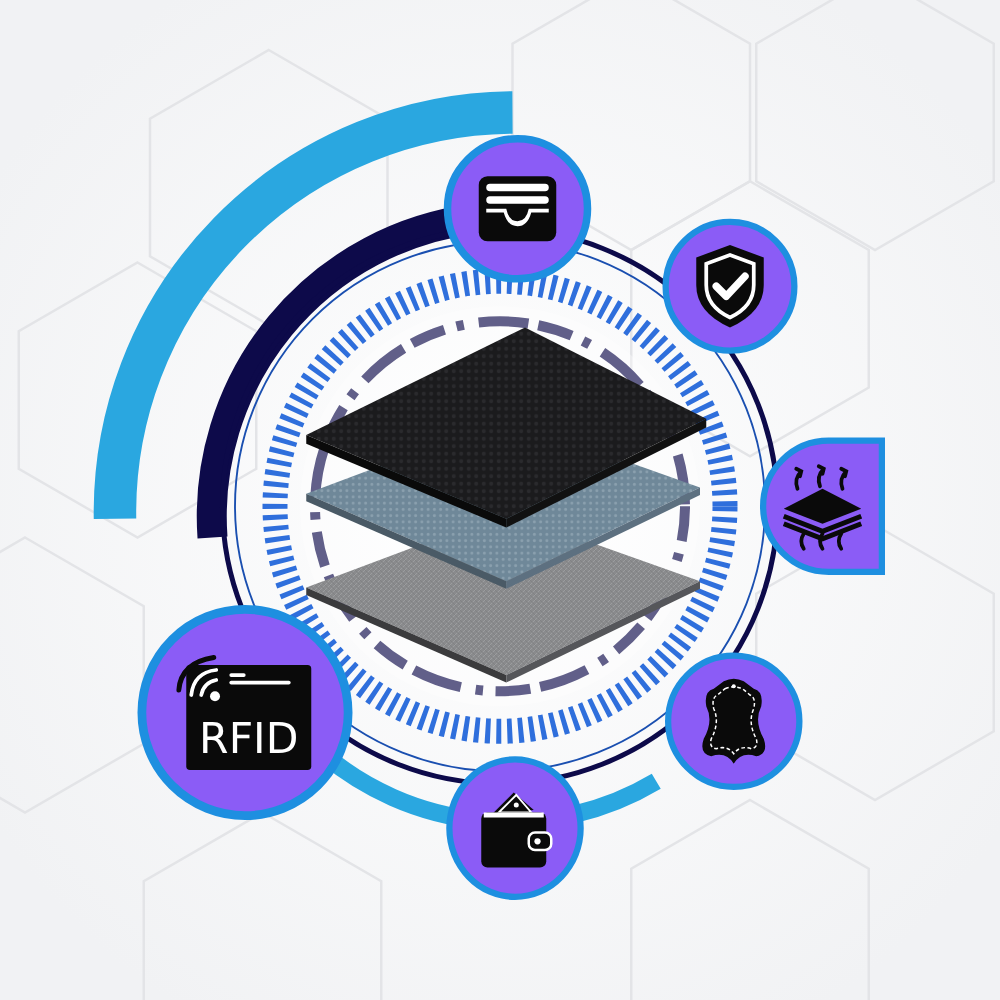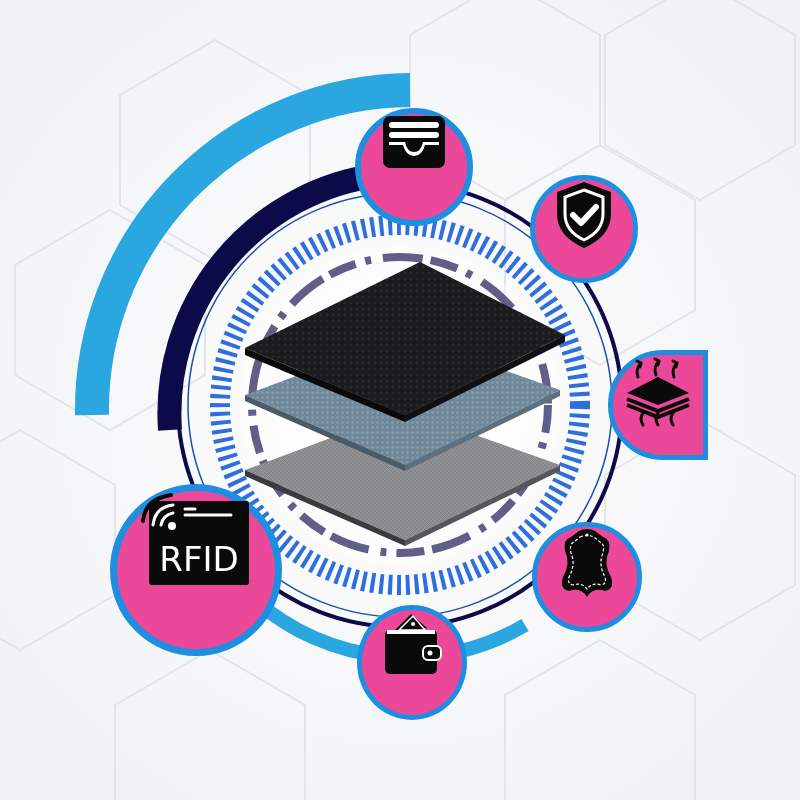--- a/index.html
+++ b/index.html
@@ -1,18 +1,18 @@
 <!DOCTYPE html>
 <html><head>
 <meta charset="utf-8">
 <style>
   html,body{margin:0;padding:0;}
   body{width:800px;height:800px;overflow:hidden;background:#f7f7f8;font-family:"DejaVu Sans",sans-serif;position:relative;}
   .stage{position:absolute;left:0;top:0;width:800px;height:800px;}
-  .badge{position:absolute;border-radius:50%;background:#ec4899;box-sizing:border-box;display:flex;justify-content:center;}
+  .badge{position:absolute;border-radius:50%;background:#8b5cf6;box-sizing:border-box;display:flex;align-items:center;justify-content:center;}
   .badge svg{display:block;}
   .rfid-text{font-family:"DejaVu Sans",sans-serif;}
 </style>
 </head>
 <body>
 
 <div class="stage">
 
   <svg width="800" height="800" viewBox="0 0 800 800" style="position:absolute;left:0;top:0">
     <defs>

